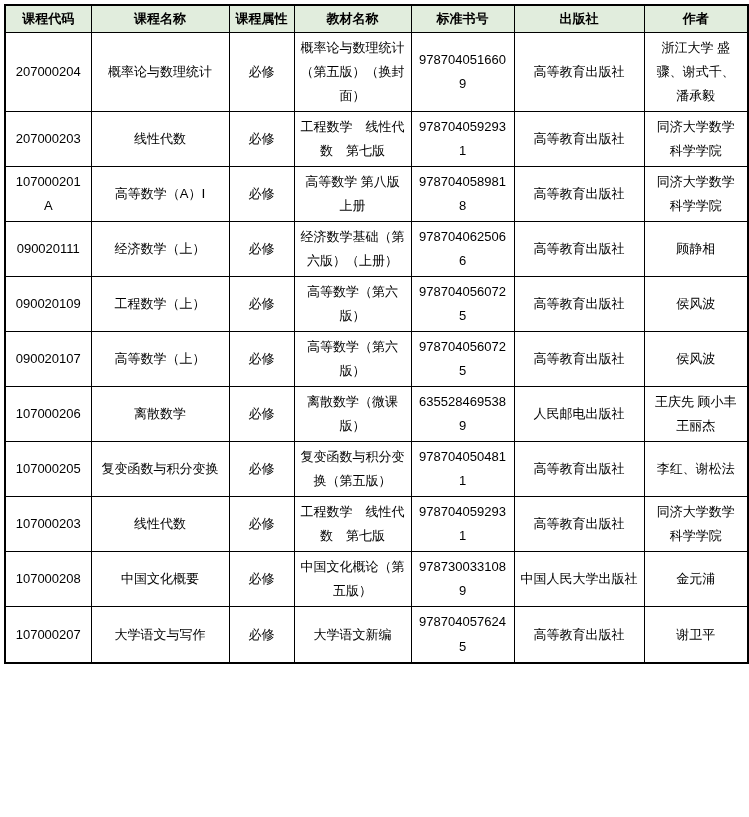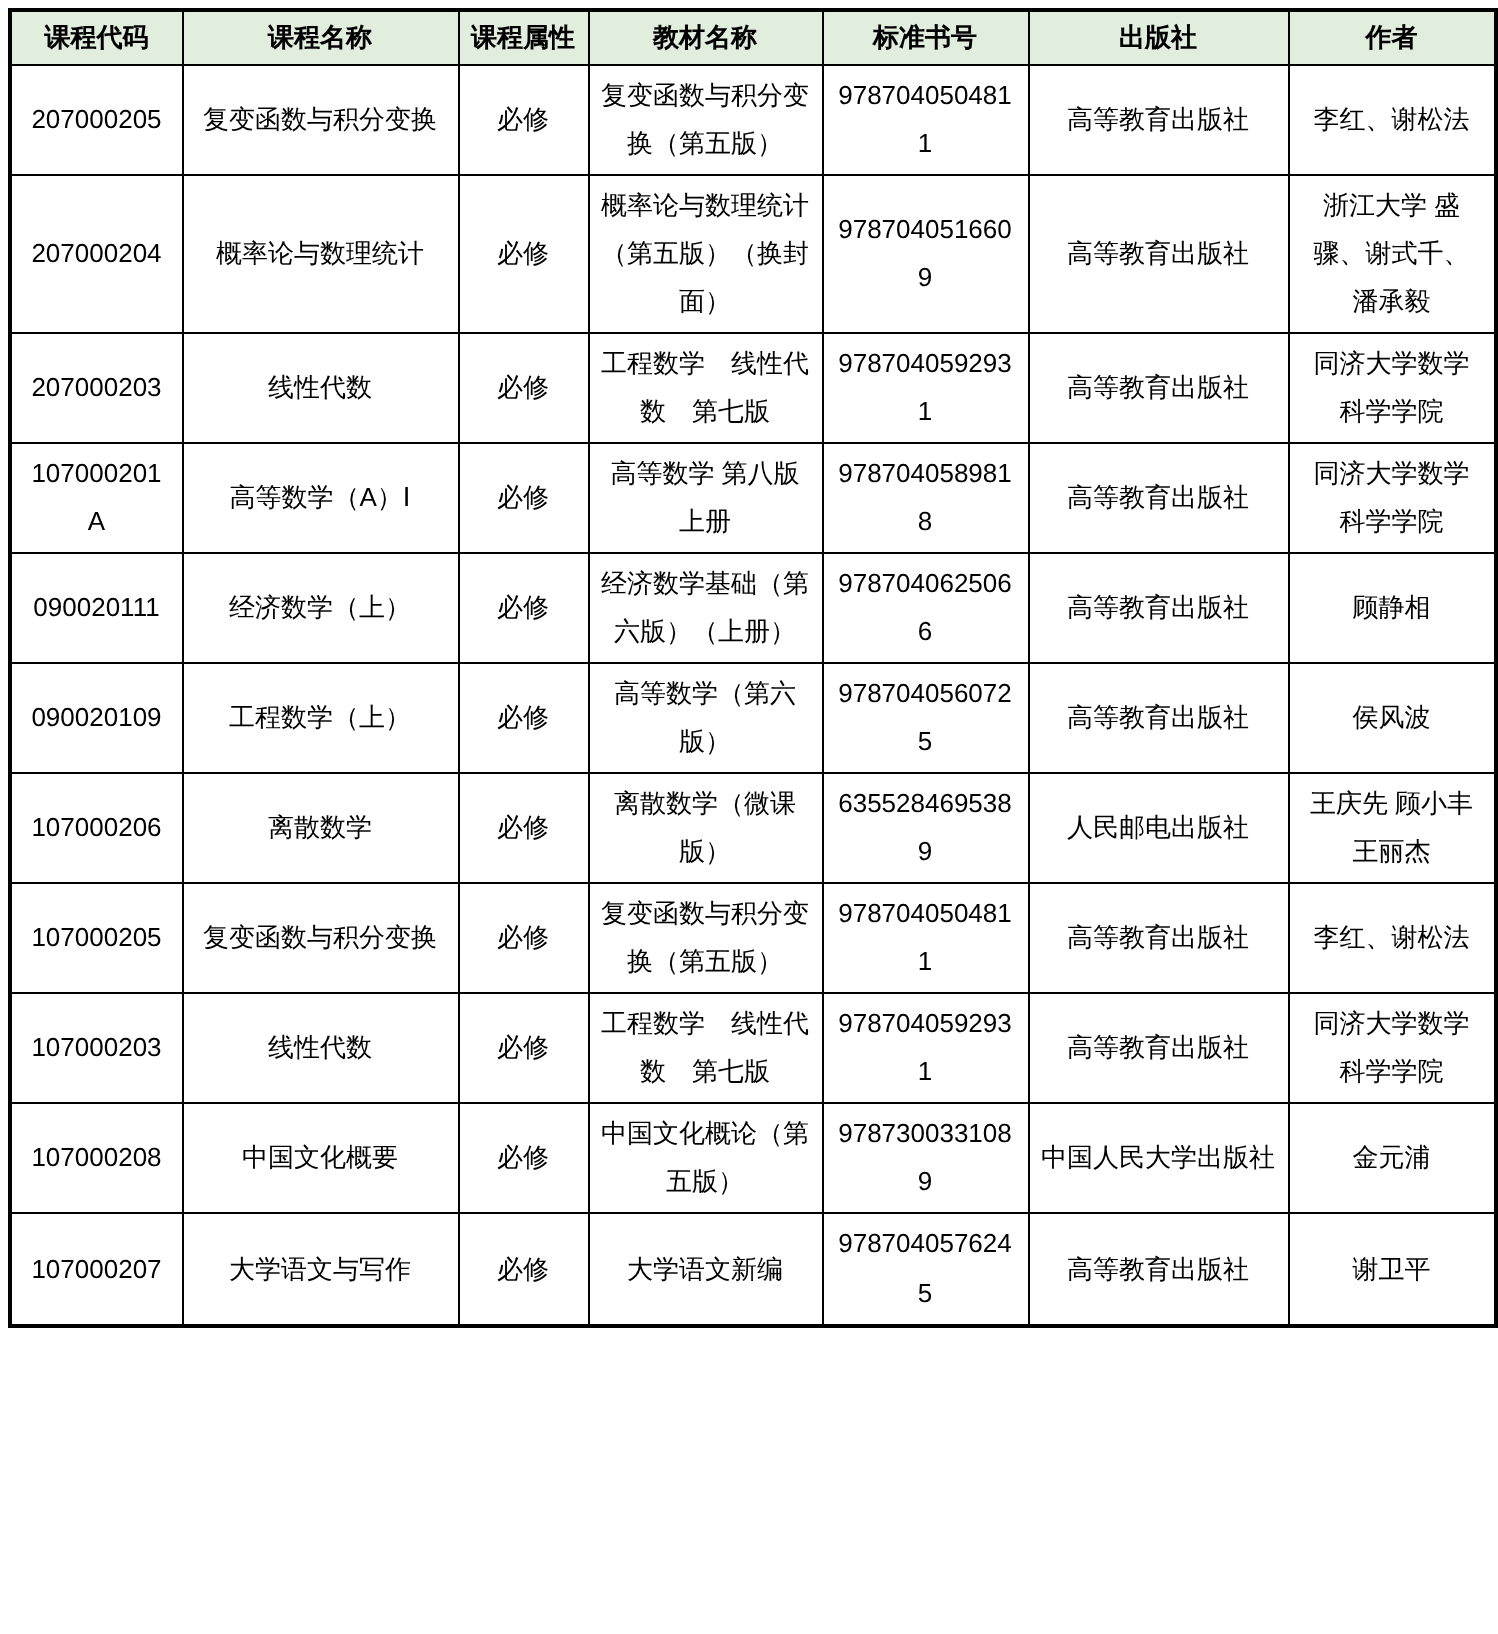--- a/index.html
+++ b/index.html
@@ -76,29 +76,20 @@
         <th>课程名称</th>
         <th>课程属性</th>
         <th>教材名称</th>
         <th>标准书号</th>
         <th>出版社</th>
         <th>作者</th>
       </tr>
     </thead>
     <tbody>
         <tr>
-          <td class="cell-code">207000205</td>
-          <td class="cell-name">复变函数与积分变换</td>
-          <td class="cell-attr">必修</td>
-          <td class="cell-textbook">复变函数与积分变换（第五版）</td>
-          <td class="cell-isbn">9787040504811</td>
-          <td class="cell-publisher">高等教育出版社</td>
-          <td class="cell-author">李红、谢松法</td>
-        </tr>
-        <tr>
           <td class="cell-code">207000204</td>
           <td class="cell-name">概率论与数理统计</td>
           <td class="cell-attr">必修</td>
           <td class="cell-textbook">概率论与数理统计（第五版）（换封面）</td>
           <td class="cell-isbn">9787040516609</td>
           <td class="cell-publisher">高等教育出版社</td>
           <td class="cell-author">浙江大学 盛骤、谢式千、潘承毅</td>
         </tr>
         <tr>
           <td class="cell-code">207000203</td>
@@ -123,20 +114,29 @@
           <td class="cell-name">经济数学（上）</td>
           <td class="cell-attr">必修</td>
           <td class="cell-textbook">经济数学基础（第六版）（上册）</td>
           <td class="cell-isbn">9787040625066</td>
           <td class="cell-publisher">高等教育出版社</td>
           <td class="cell-author">顾静相</td>
         </tr>
         <tr>
           <td class="cell-code">090020109</td>
           <td class="cell-name">工程数学（上）</td>
+          <td class="cell-attr">必修</td>
+          <td class="cell-textbook">高等数学（第六版）</td>
+          <td class="cell-isbn">9787040560725</td>
+          <td class="cell-publisher">高等教育出版社</td>
+          <td class="cell-author">侯风波</td>
+        </tr>
+        <tr>
+          <td class="cell-code">090020107</td>
+          <td class="cell-name">高等数学（上）</td>
           <td class="cell-attr">必修</td>
           <td class="cell-textbook">高等数学（第六版）</td>
           <td class="cell-isbn">9787040560725</td>
           <td class="cell-publisher">高等教育出版社</td>
           <td class="cell-author">侯风波</td>
         </tr>
         <tr>
           <td class="cell-code">107000206</td>
           <td class="cell-name">离散数学</td>
           <td class="cell-attr">必修</td>

